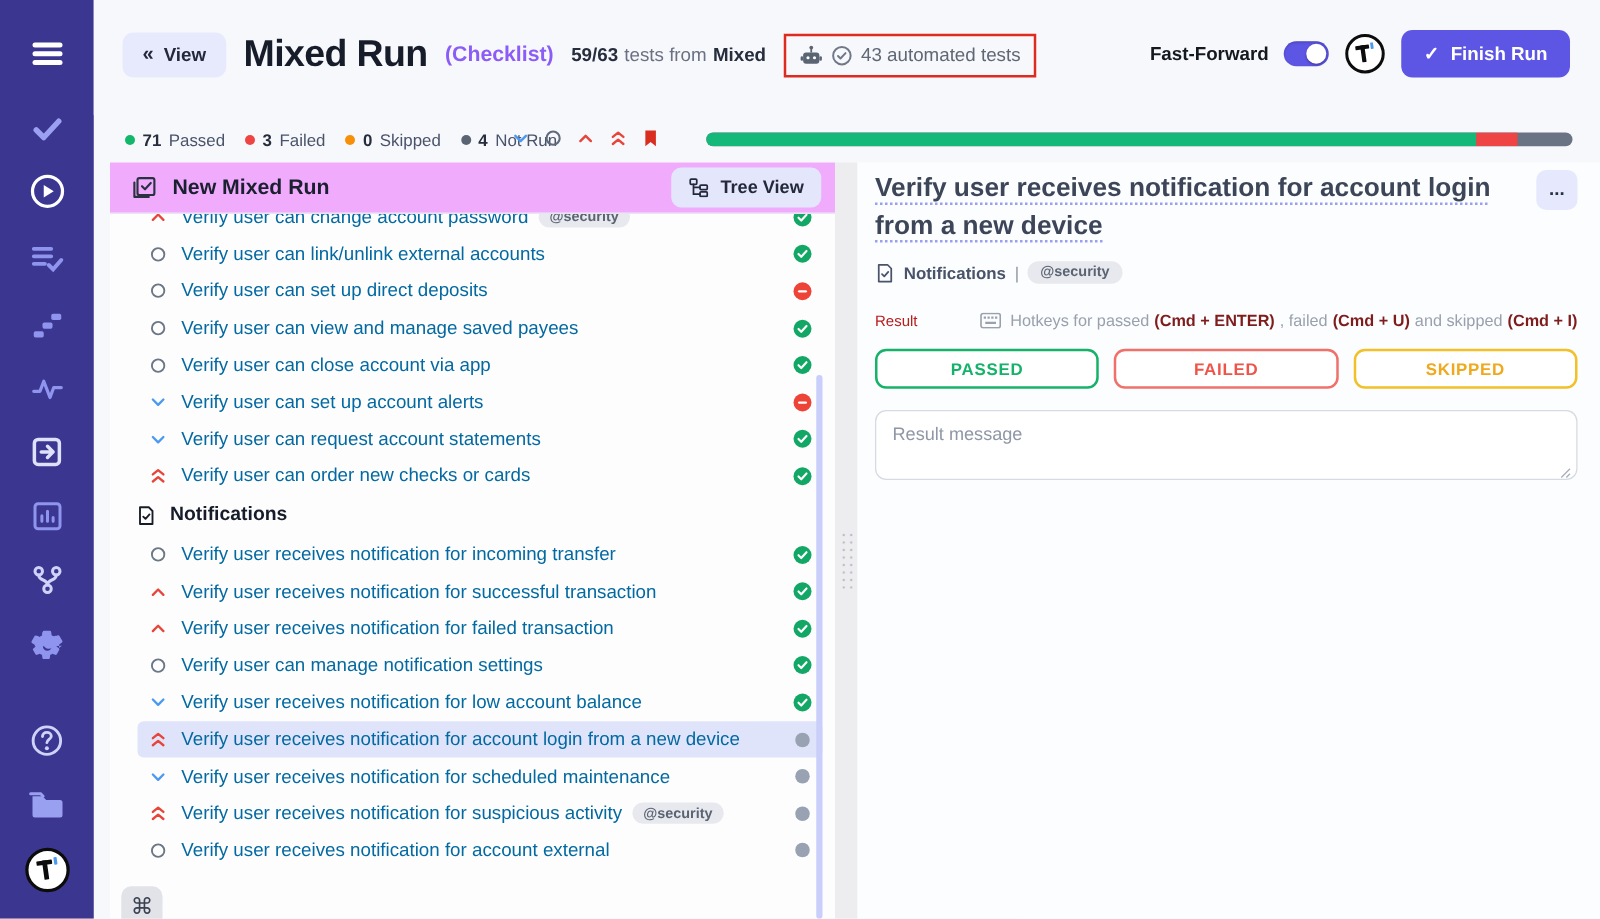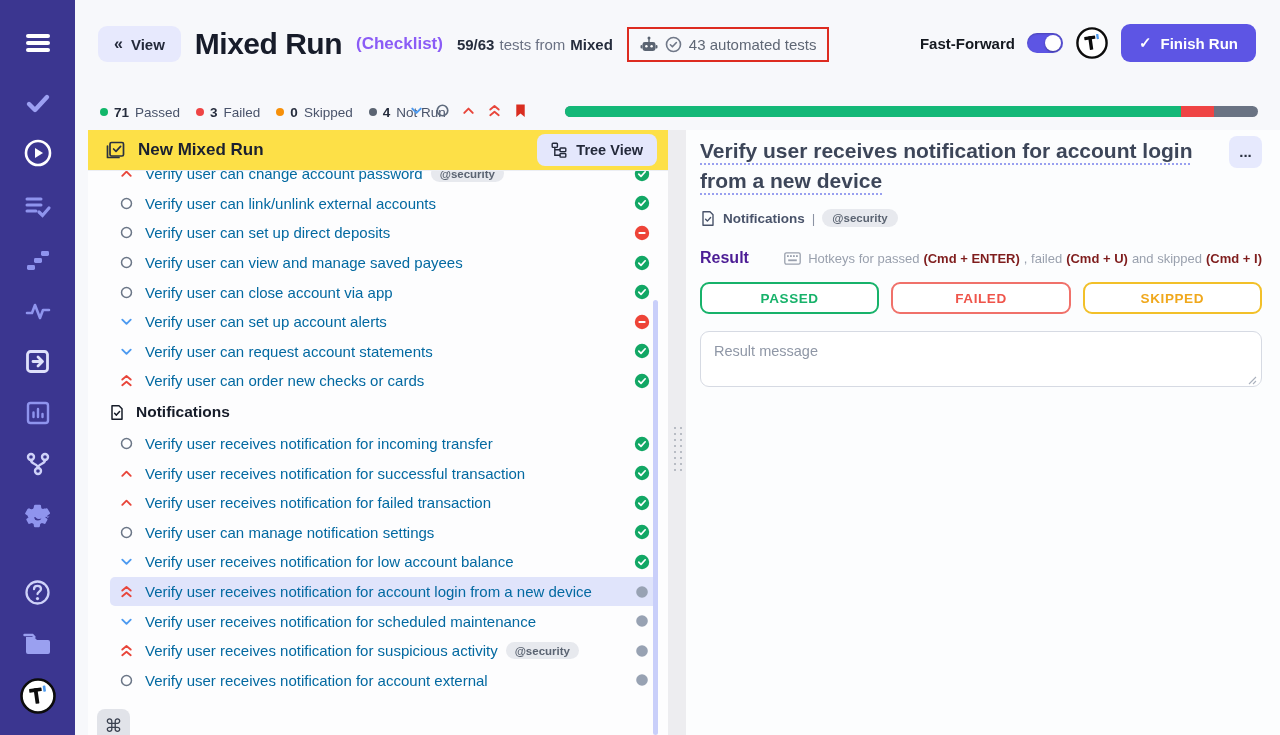--- a/index.html
+++ b/index.html
@@ -35,21 +35,21 @@
   .dot.g{background:#12b76a}.dot.r{background:#ef4444}.dot.o{background:#f79009}.dot.d{background:#5b6472}
   .filters{position:absolute;left:408px;top:102px;display:flex;align-items:center;gap:9px}
   .filters .fic{width:17px;height:17px;display:flex;align-items:center;justify-content:center;cursor:pointer}
   .pbar{position:absolute;left:565px;top:106px;width:693px;height:11px;border-radius:6px;background:#6a7383;overflow:hidden;display:flex}
   .pbar .seg{height:100%}
   .pbar .seg.pass{background:#14b878}
   .pbar .seg.fail{background:#ef4444}
 
   
   .listpanel{position:absolute;left:88px;top:130px;width:580px;bottom:0;background:#fdfdfe}
-  .list-hdr{position:absolute;left:0;right:0;top:0;height:41px;display:flex;align-items:center;padding:0 11px 0 17px;background:#fde047;z-index:3;border-bottom:1px solid #eceef3}
+  .list-hdr{position:absolute;left:0;right:0;top:0;height:41px;display:flex;align-items:center;padding:0 11px 0 17px;background:#f0abfc;z-index:3;border-bottom:1px solid #eceef3}
   .list-hdr .lt{display:flex;align-items:center;gap:12px;font-size:17px;font-weight:700;color:#1a2030}
   .tree-btn{margin-left:auto;display:flex;align-items:center;gap:9px;background:#e4e7fc;border:none;border-radius:8px;padding:8px 14px;font-size:14.5px;font-weight:600;color:#23293a;cursor:pointer;font-family:inherit}
   .rows-vp{position:absolute;left:0;right:0;top:41px;bottom:0;overflow:hidden}
   .rows{margin-top:-12px}
   .row{display:flex;align-items:center;height:29.6px;margin:0 10px 0 22px;padding:0 8px;border-radius:5px;cursor:pointer}
   .row .row-title{font-size:15px;color:#0369a1;margin-left:11px;white-space:nowrap}
   .row-tag{margin-left:8px;background:#e7e9ee;color:#5b6472;font-size:11.5px;font-weight:600;padding:2.5px 9px;border-radius:10px;white-space:nowrap}
   .row .st{margin-left:auto;width:16px;height:16px;display:flex;align-items:center;justify-content:center}
   .pr-ico{width:16px;height:16px;display:flex;align-items:center;justify-content:center;flex:none}
   .sec-ico{display:none;width:17px;height:17px;align-items:center;justify-content:center;flex:none}
@@ -69,21 +69,21 @@
 
   
   .detail{position:absolute;left:686px;top:130px;right:0;bottom:0;background:#fcfdfe;padding:6px 18px 0 14px}
   .dt-head{display:flex;align-items:flex-start}
   .dt-title{width:505px;font-size:21px;line-height:30px;font-weight:700;color:#3d4659;text-decoration:underline;text-decoration-style:dotted;text-decoration-color:#99a0f0;text-decoration-thickness:2px;text-underline-offset:5px}
   .dots-btn{margin-left:auto;width:33px;height:32px;background:#e6e9fd;border:none;border-radius:8px;font-size:15px;font-weight:800;color:#2a3140;cursor:pointer;line-height:10px;font-family:inherit}
   .dt-meta{display:flex;align-items:center;gap:7px;margin-top:13px;font-size:13.5px;color:#49536a;font-weight:600}
   .dt-meta .sep{color:#8b93a3;font-weight:400}
   .dt-tag{background:#e7e9ee;color:#5b6472;font-size:11.5px;font-weight:600;padding:3px 10px;border-radius:10px}
   .result-row{display:flex;align-items:center;margin-top:22px}
-  .result-label{font-size:16px;font-weight:700;color:#4c1d95}
+  .result-label{font-size:12px;font-weight:400;color:#b91c1c}
   .hotkeys{margin-left:auto;display:flex;align-items:center;gap:4px;font-size:13px;color:#9aa1ae;white-space:nowrap}
   .hotkeys b{color:#7f1d1d;font-weight:800}
   .verdicts{display:flex;gap:12px;margin-top:15px}
   .vbtn{flex:1;height:32px;background:#fff;border-radius:9px;font-size:13.5px;font-weight:800;letter-spacing:.6px;cursor:pointer;font-family:inherit}
   .vbtn.pass{border:2px solid #17b26a;color:#17b26a}
   .vbtn.fail{border:2px solid #f0716a;color:#ef544a}
   .vbtn.skip{border:2px solid #f2c029;color:#f0a81c}
   .msg-wrap{position:relative;margin-top:17px}
   .msg{width:100%;height:56px;border:1px solid #d6dae3;border-radius:9px;padding:11px 13px;font-size:14.5px;color:#2a3140;resize:none;font-family:inherit;background:#fff;outline:none}
   .msg::placeholder{color:#8f97a6}

